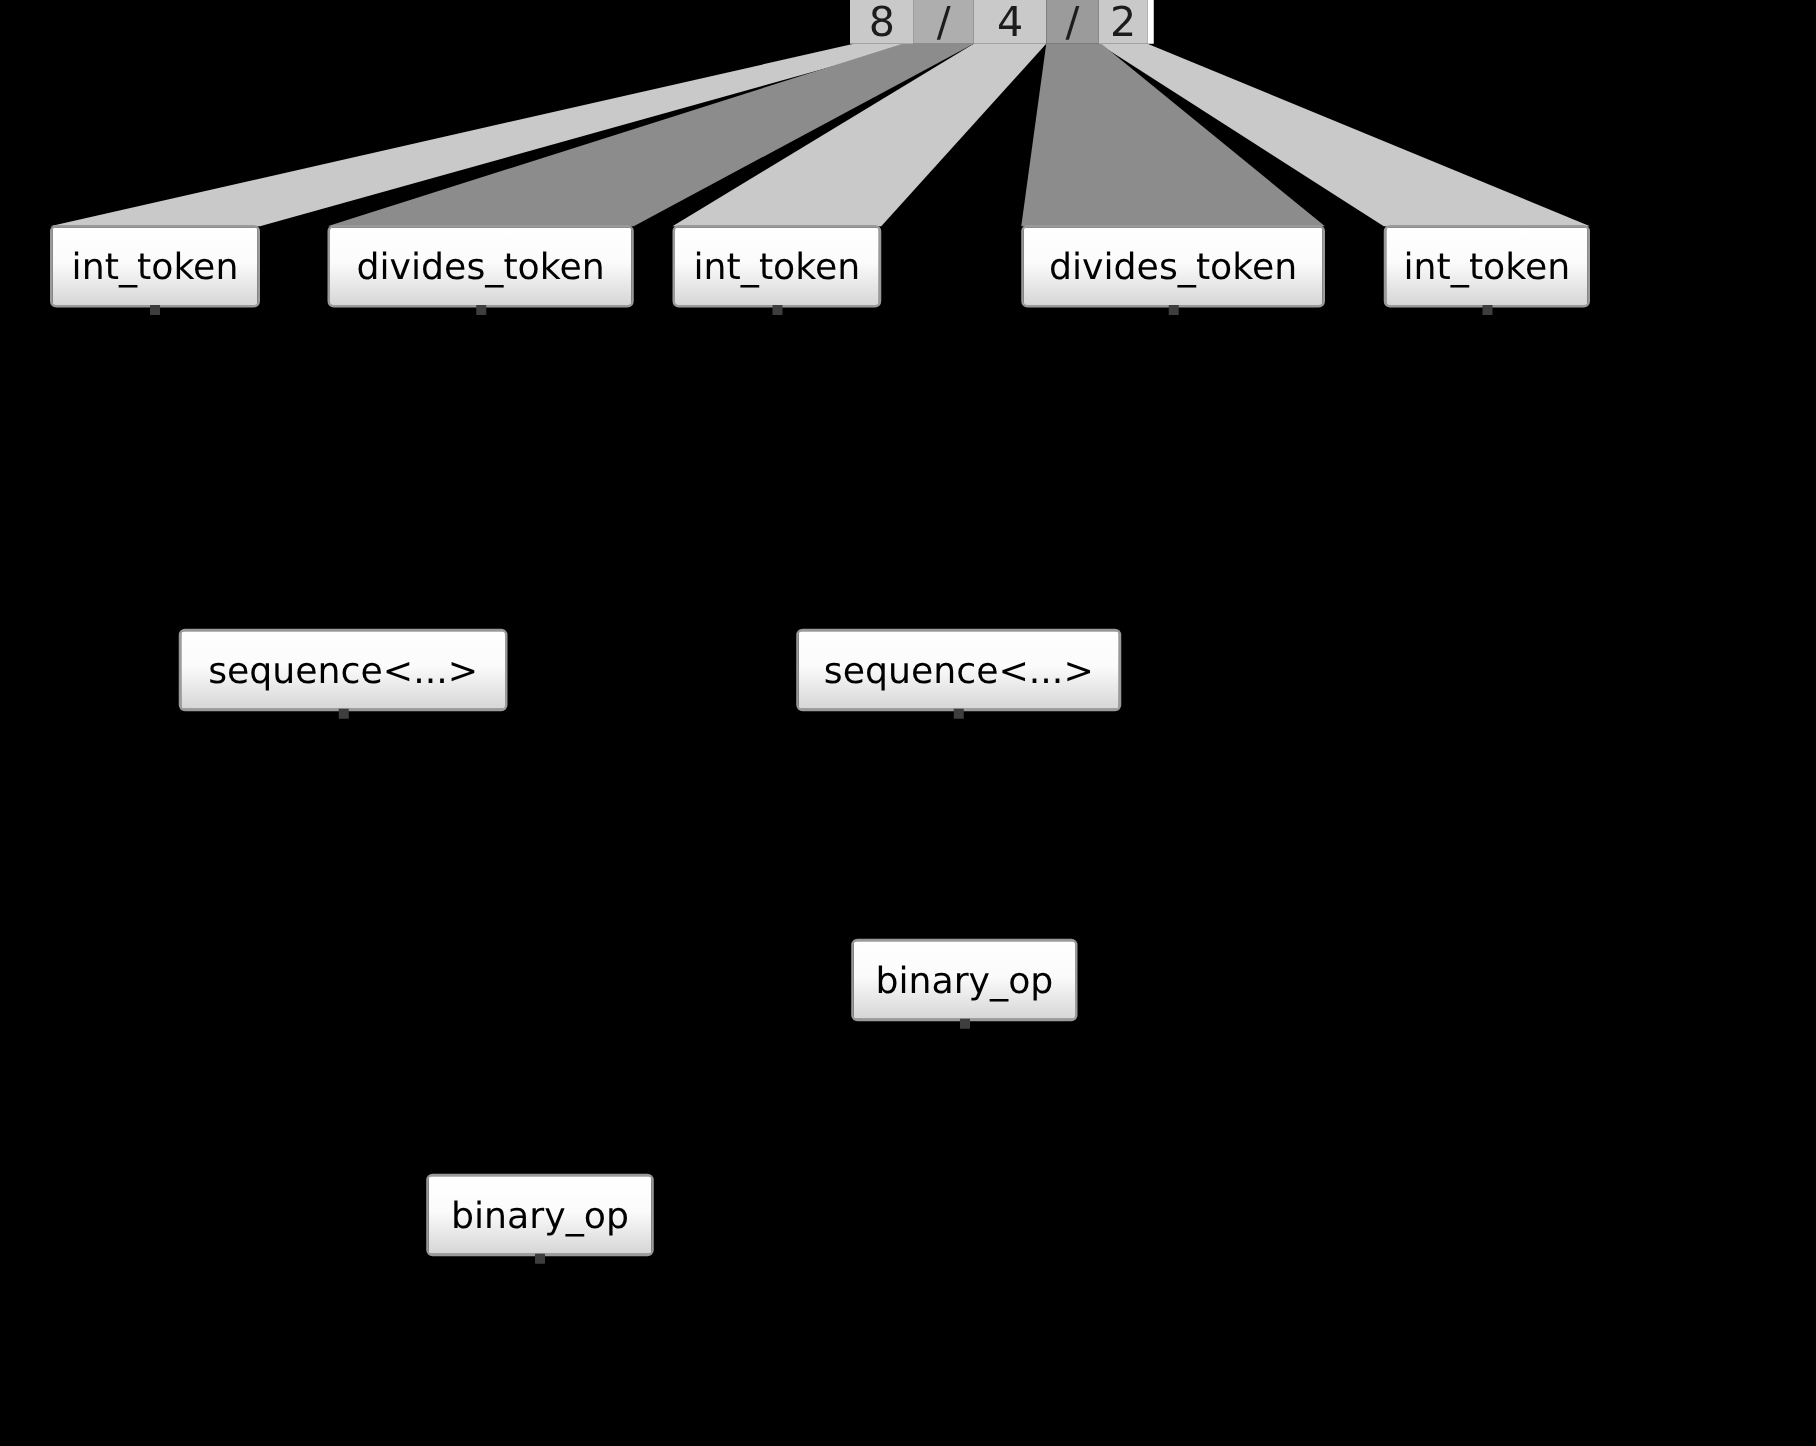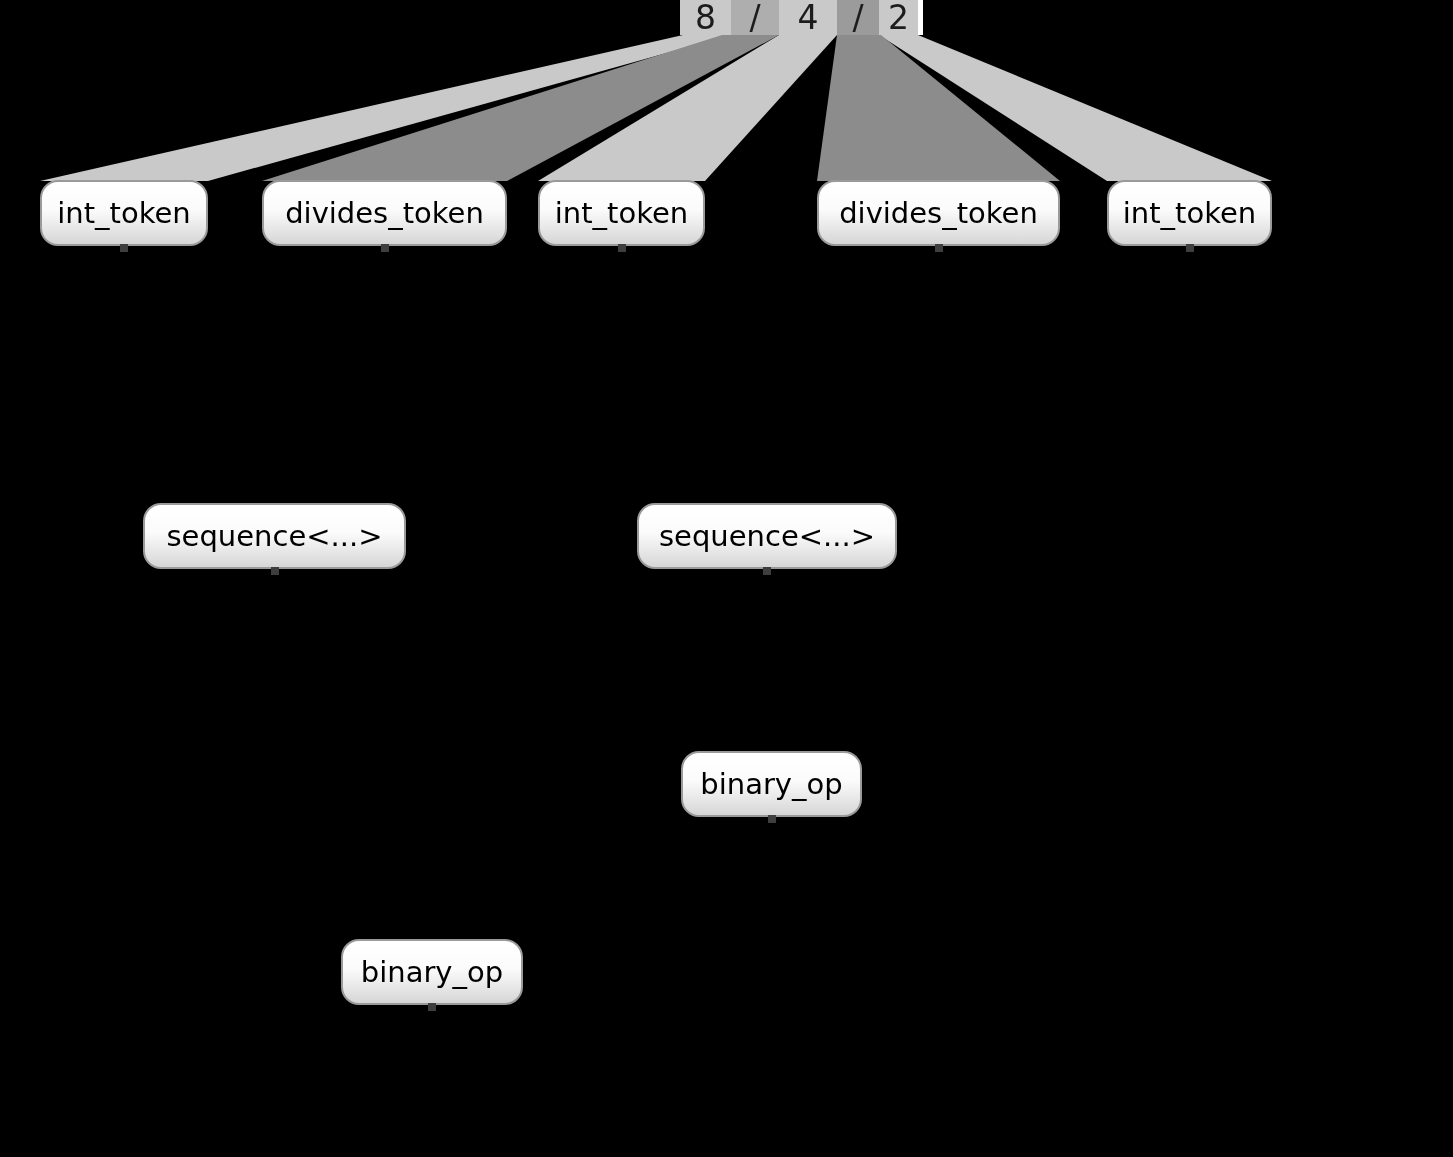--- a/index.html
+++ b/index.html
@@ -50,21 +50,21 @@
     height: 35px;
     background: #ffffff;
   }
 
   
   .node {
     position: absolute;
     height: 66px;
     box-sizing: border-box;
     border: 2px solid #9a9a9a;
-    border-radius: 18px;
+    border-radius: 5px;
     background: linear-gradient(180deg, #ffffff 0%, #fbfbfb 45%, #d6d6d6 100%);
     color: #000000;
     font-size: 29px;
     line-height: 62px;
     text-align: center;
     white-space: nowrap;
     z-index: 2;
   }
   .node::after {
     

